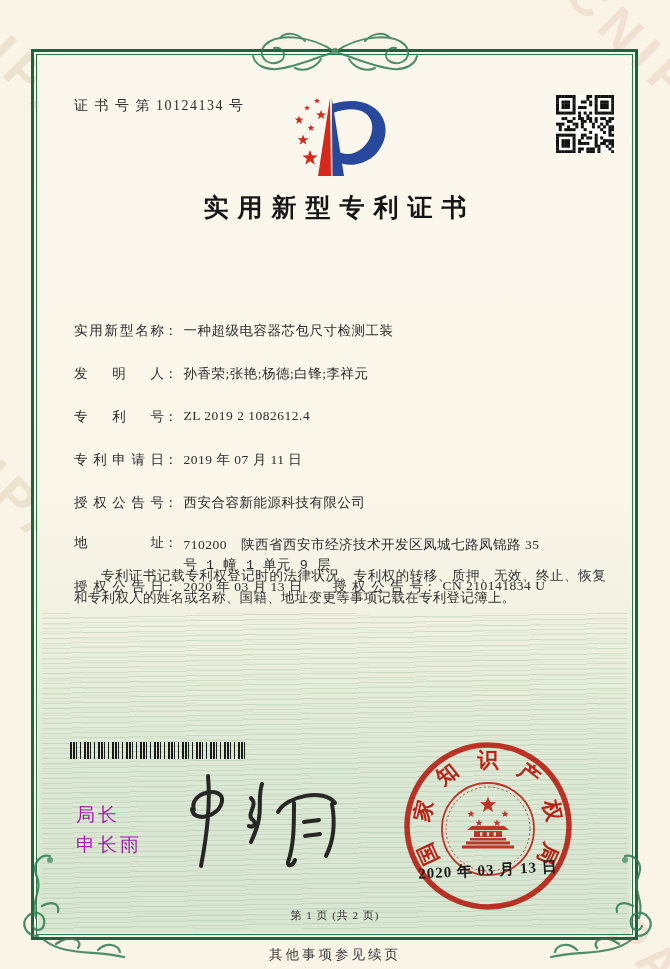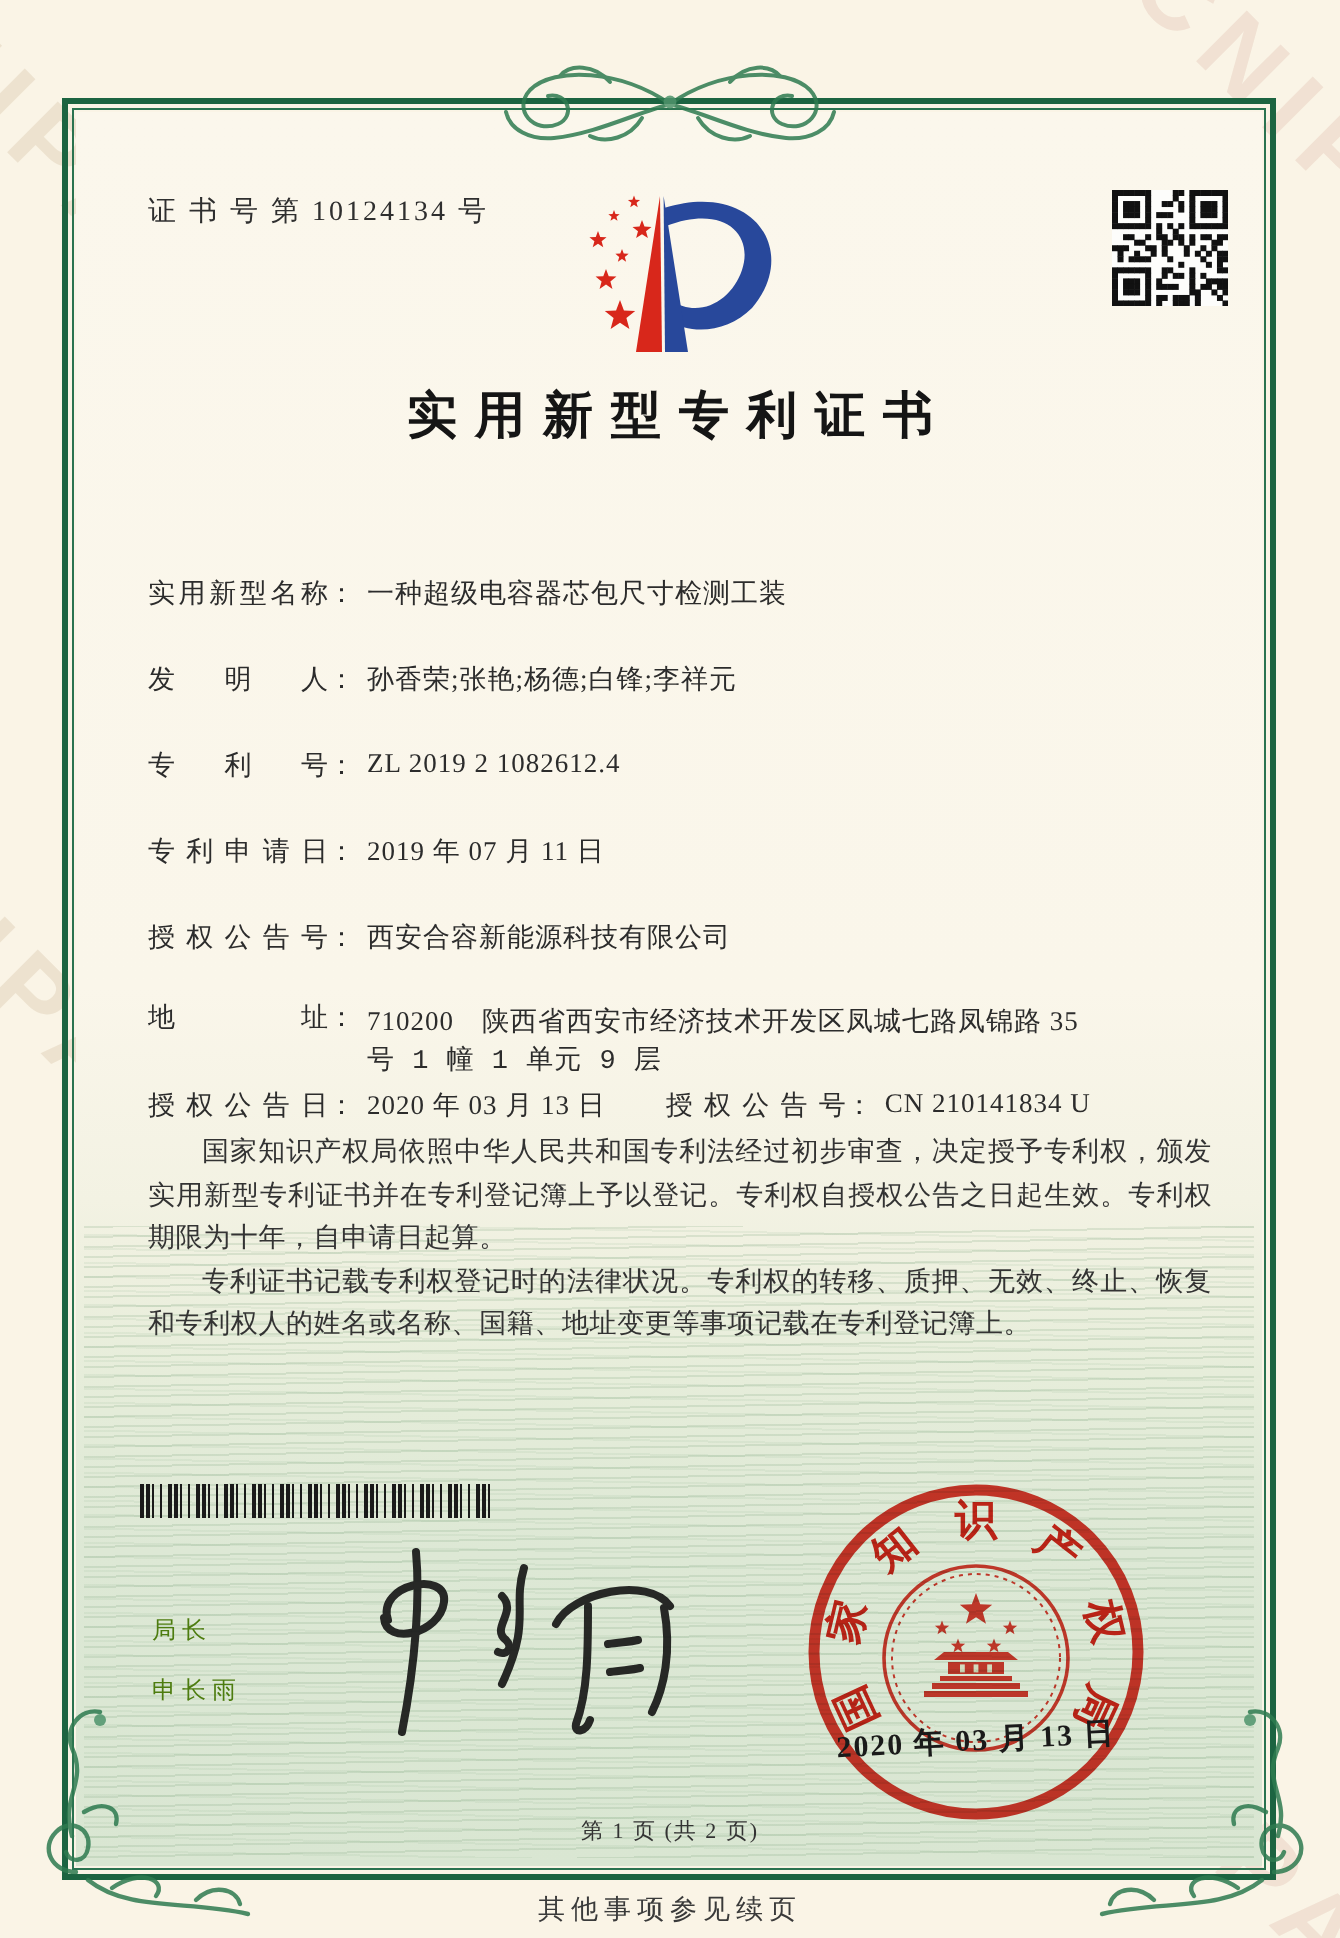--- a/index.html
+++ b/index.html
@@ -53,21 +53,21 @@
   }
   .logo{position:absolute;left:282px;top:90px;z-index:3;}
   .qr{position:absolute;left:556px;top:95px;width:58px;height:58px;z-index:3;background:#fdfdfb;}
   .title{
     position:absolute;left:0;right:0;top:191px;z-index:3;
     text-align:center;font-size:25px;font-weight:bold;color:#151515;
     letter-spacing:9px;text-indent:9px;
   }
   
   .fields{position:absolute;left:74px;top:276px;width:536px;z-index:3;font-size:13.5px;color:#2c2c2c;}
-  .frow{position:absolute;left:0;white-space:nowrap;}
+  .frow{position:absolute;left:0;white-space:nowrap;margin-top:34px;}
   .fr1{top:12px;} .fr2{top:55px;} .fr3{top:98px;} .fr4{top:141px;}
   .fr5{top:184px;} .fr6{top:224px;} .fr7{top:268px;display:flex;}
   .f-label{display:inline-block;width:90px;text-align:justify;text-align-last:justify;vertical-align:top;}
   .f-sep{display:inline-block;vertical-align:top;}
   .f-val{display:inline-block;margin-left:6px;vertical-align:top;letter-spacing:.5px;}
   .f-val-wrap{white-space:normal;width:432px;line-height:21px;}
   .f-val2{display:block;font-family:Liberation Mono, monospace;}
   .pair2{margin-left:30px;}
   
   .body-text{position:absolute;left:74px;top:565px;width:532px;z-index:3;}
@@ -80,21 +80,21 @@
     position:absolute;left:70px;top:742px;width:176px;height:17px;z-index:3;
     background:repeating-linear-gradient(90deg,
       #1a1a1a 0 2px,transparent 2px 3px,
       #1a1a1a 3px 5px,transparent 5px 6px,
       #1a1a1a 6px 7px,transparent 7px 10px,
       #1a1a1a 10px 11px,transparent 11px 14px);
   }
   .signer{
     position:absolute;left:76px;top:800px;z-index:3;
     font-family:"Liberation Sans","DejaVu Sans",sans-serif;
-    font-size:12px;color:#4d7c0f;letter-spacing:3px;line-height:30px;
+    font-size:19px;color:#a21caf;letter-spacing:3px;line-height:30px;
   }
   .signature{position:absolute;left:172px;top:768px;z-index:4;}
   .seal{position:absolute;left:401px;top:739px;z-index:4;mix-blend-mode:multiply;}
   .seal-date{
     position:absolute;left:401px;top:861px;width:174px;z-index:5;
     text-align:center;font-size:15px;font-weight:bold;color:#1a1a1a;
     transform:rotate(-3deg);letter-spacing:1px;
   }
   .page-no{
     position:absolute;left:0;right:0;top:908px;z-index:3;
@@ -409,21 +409,20 @@
     <span>
       <span class="f-label">授权公告日</span><span class="f-sep">：</span><span class="f-val">2020 年 03 月 13 日</span>
     </span>
     <span class="pair2">
       <span class="f-label">授权公告号</span><span class="f-sep">：</span><span class="f-val">CN 210141834 U</span>
     </span>
   </div>
 </div>
 
 <div class="body-text">
-  <p>国家知识产权局依照中华人民共和国专利法经过初步审查，决定授予专利权，颁发实用新型专利证书并在专利登记簿上予以登记。专利权自授权公告之日起生效。专利权期限为十年，自申请日起算。</p>
   <p>专利证书记载专利权登记时的法律状况。专利权的转移、质押、无效、终止、恢复和专利权人的姓名或名称、国籍、地址变更等事项记载在专利登记簿上。</p>
 </div>
 
 <div class="barcode"></div>
 
 <div class="signer">
   <div>局长</div>
   <div>申长雨</div>
 </div>
 

